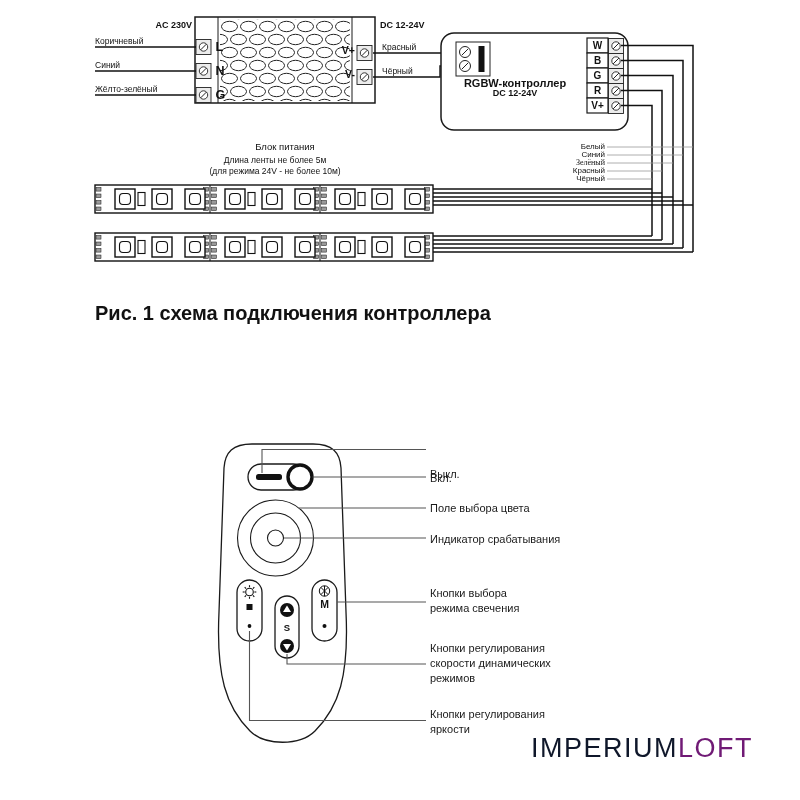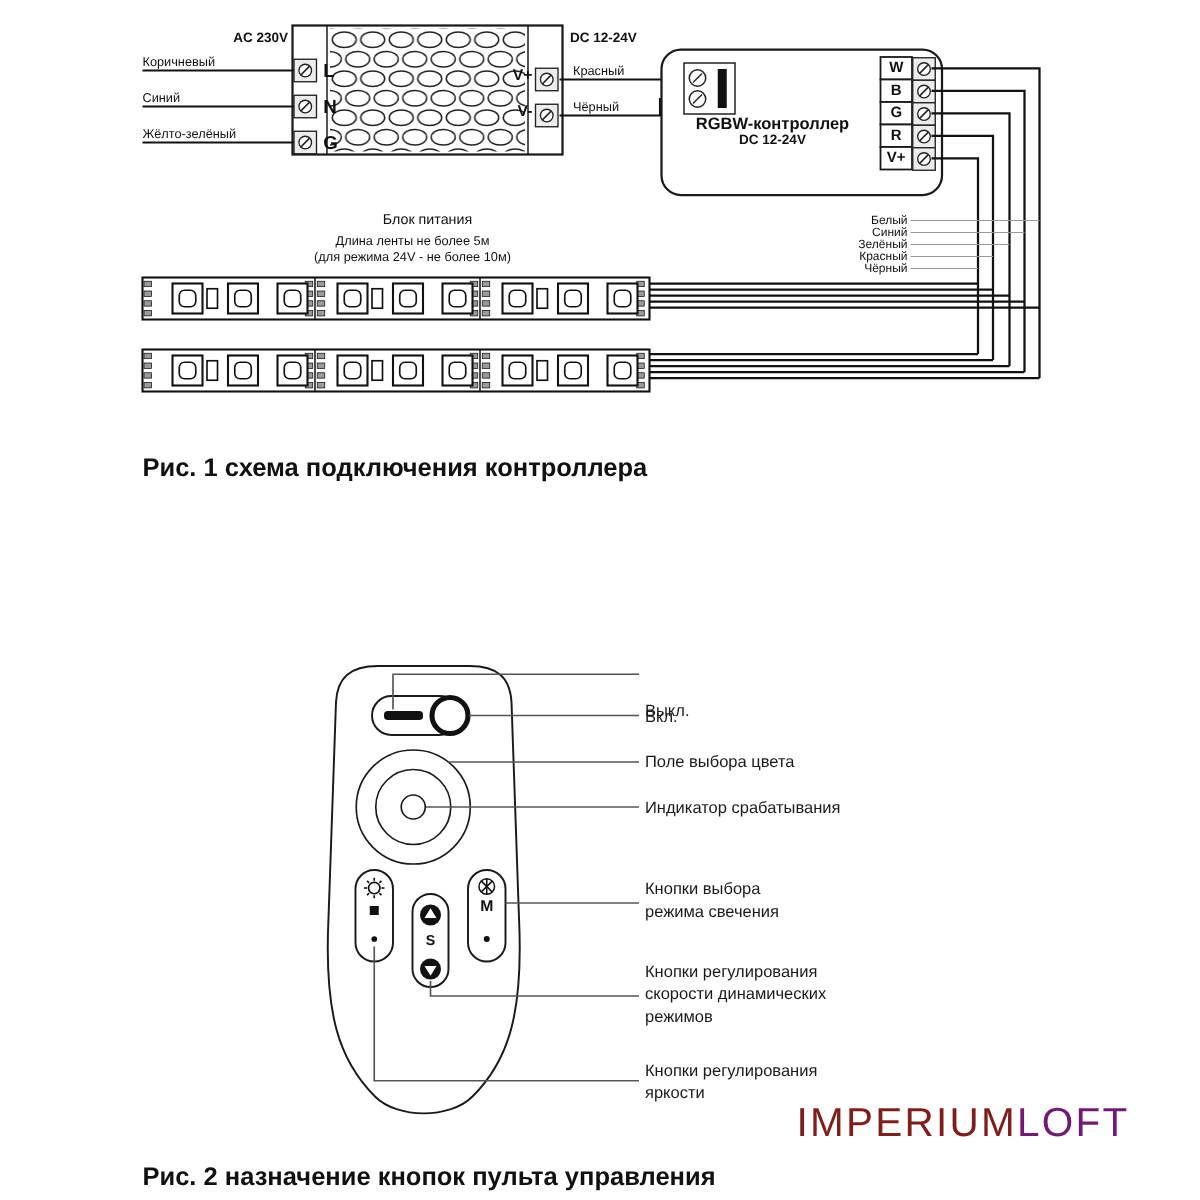--- a/index.html
+++ b/index.html
@@ -2,21 +2,21 @@
 <html><head>
 <meta charset="utf-8">
 <style>
   html,body{margin:0;padding:0;background:#fff;}
   #page{position:relative;width:800px;height:800px;background:#fff;overflow:hidden;
         font-family:"Liberation Sans",sans-serif;color:#111;}
   .lbl{position:absolute;font-size:8.5px;color:#111;white-space:nowrap;}
   .bold{font-weight:bold;}
   .ctr{text-align:center;}
   .rgt{text-align:right;}
-  .cap{position:absolute;font-size:17px;font-weight:bold;color:#111;}
+  .cap{position:absolute;font-size:20px;font-weight:bold;color:#111;}
   .callout-label{position:absolute;left:430px;font-size:11px;line-height:15px;
                  color:#1a1a1a;white-space:pre-line;}
   .termletter{position:absolute;left:587px;width:21px;text-align:center;
               font-size:10px;font-weight:bold;line-height:15px;}
   .wirelbl{position:absolute;left:535px;width:70px;text-align:right;font-size:8px;}
   #watermark{position:absolute;left:531px;top:733px;font-size:27px;font-weight:300;
              letter-spacing:1.5px;white-space:nowrap;}
   svg{position:absolute;left:0;top:0;}
 </style>
 </head>
@@ -248,39 +248,38 @@
 <div class="lbl ctr" style="left:195px;top:119px;width:180px;font-size:9.5px;margin-top:22px;">Блок питания</div>
 <div class="lbl bold ctr" style="left:446px;top:77px;width:138px;font-size:11px;">RGBW-контроллер</div>
 <div class="lbl bold ctr" style="left:446px;top:88px;width:138px;font-size:9px;">DC 12-24V</div>
 <div class="termletter" style="top:38px;">W</div>
 <div class="termletter" style="top:53px;">B</div>
 <div class="termletter" style="top:68px;">G</div>
 <div class="termletter" style="top:83px;">R</div>
 <div class="termletter" style="top:98px;">V+</div>
 <div class="wirelbl" style="top:142px;">Белый</div>
 <div class="wirelbl" style="top:150px;">Синий</div>
-<div class="wirelbl" style="top:158px;">Зелёный</div>
+<div class="wirelbl" style="top:158px;font-family:Liberation Serif, serif;">Зелёный</div>
 <div class="wirelbl" style="top:166px;">Красный</div>
 <div class="wirelbl" style="top:174px;">Чёрный</div>
 <div class="lbl ctr" style="left:180px;top:155px;width:190px;">Длина ленты не более 5м</div>
 <div class="lbl ctr" style="left:180px;top:166px;width:190px;">(для режима 24V - не более 10м)</div>
 <div class="cap" style="left:95px;top:302px;">Рис. 1 схема подключения контроллера</div>
 
 <div class="callout-label" style="top:443px;margin-top:24px;">Выкл.</div>
 <div class="callout-label" style="top:471px;">Вкл.</div>
 <div class="callout-label" style="top:501px;">Поле выбора цвета</div>
 <div class="callout-label" style="top:532px;">Индикатор срабатывания</div>
 <div class="callout-label" style="top:586px;">Кнопки выбора
 режима свечения</div>
 <div class="callout-label" style="top:641px;">Кнопки регулирования
 скорости динамических
 режимов</div>
 <div class="callout-label" style="top:707px;">Кнопки регулирования
 яркости</div>
 <div class="lbl bold ctr" style="left:318px;top:598px;width:13px;font-size:10.5px;">M</div>
 <div class="lbl bold ctr" style="left:282.5px;top:622px;width:9px;font-size:9.5px;">S</div>
-<div class="cap" style="left:95px;top:775px;">Рис. 2 назначение кнопок пульта управления</div>
 
 <div id="watermark">
-  <span style="color:#7f1d1d;">IMPERIUM</span><span style="color:#701a75;">LOFT</span>
+  <span style="color:#0f172a;">IMPERIUM</span><span style="color:#701a75;">LOFT</span>
 </div>
 
 </div>
 
 </body></html>

